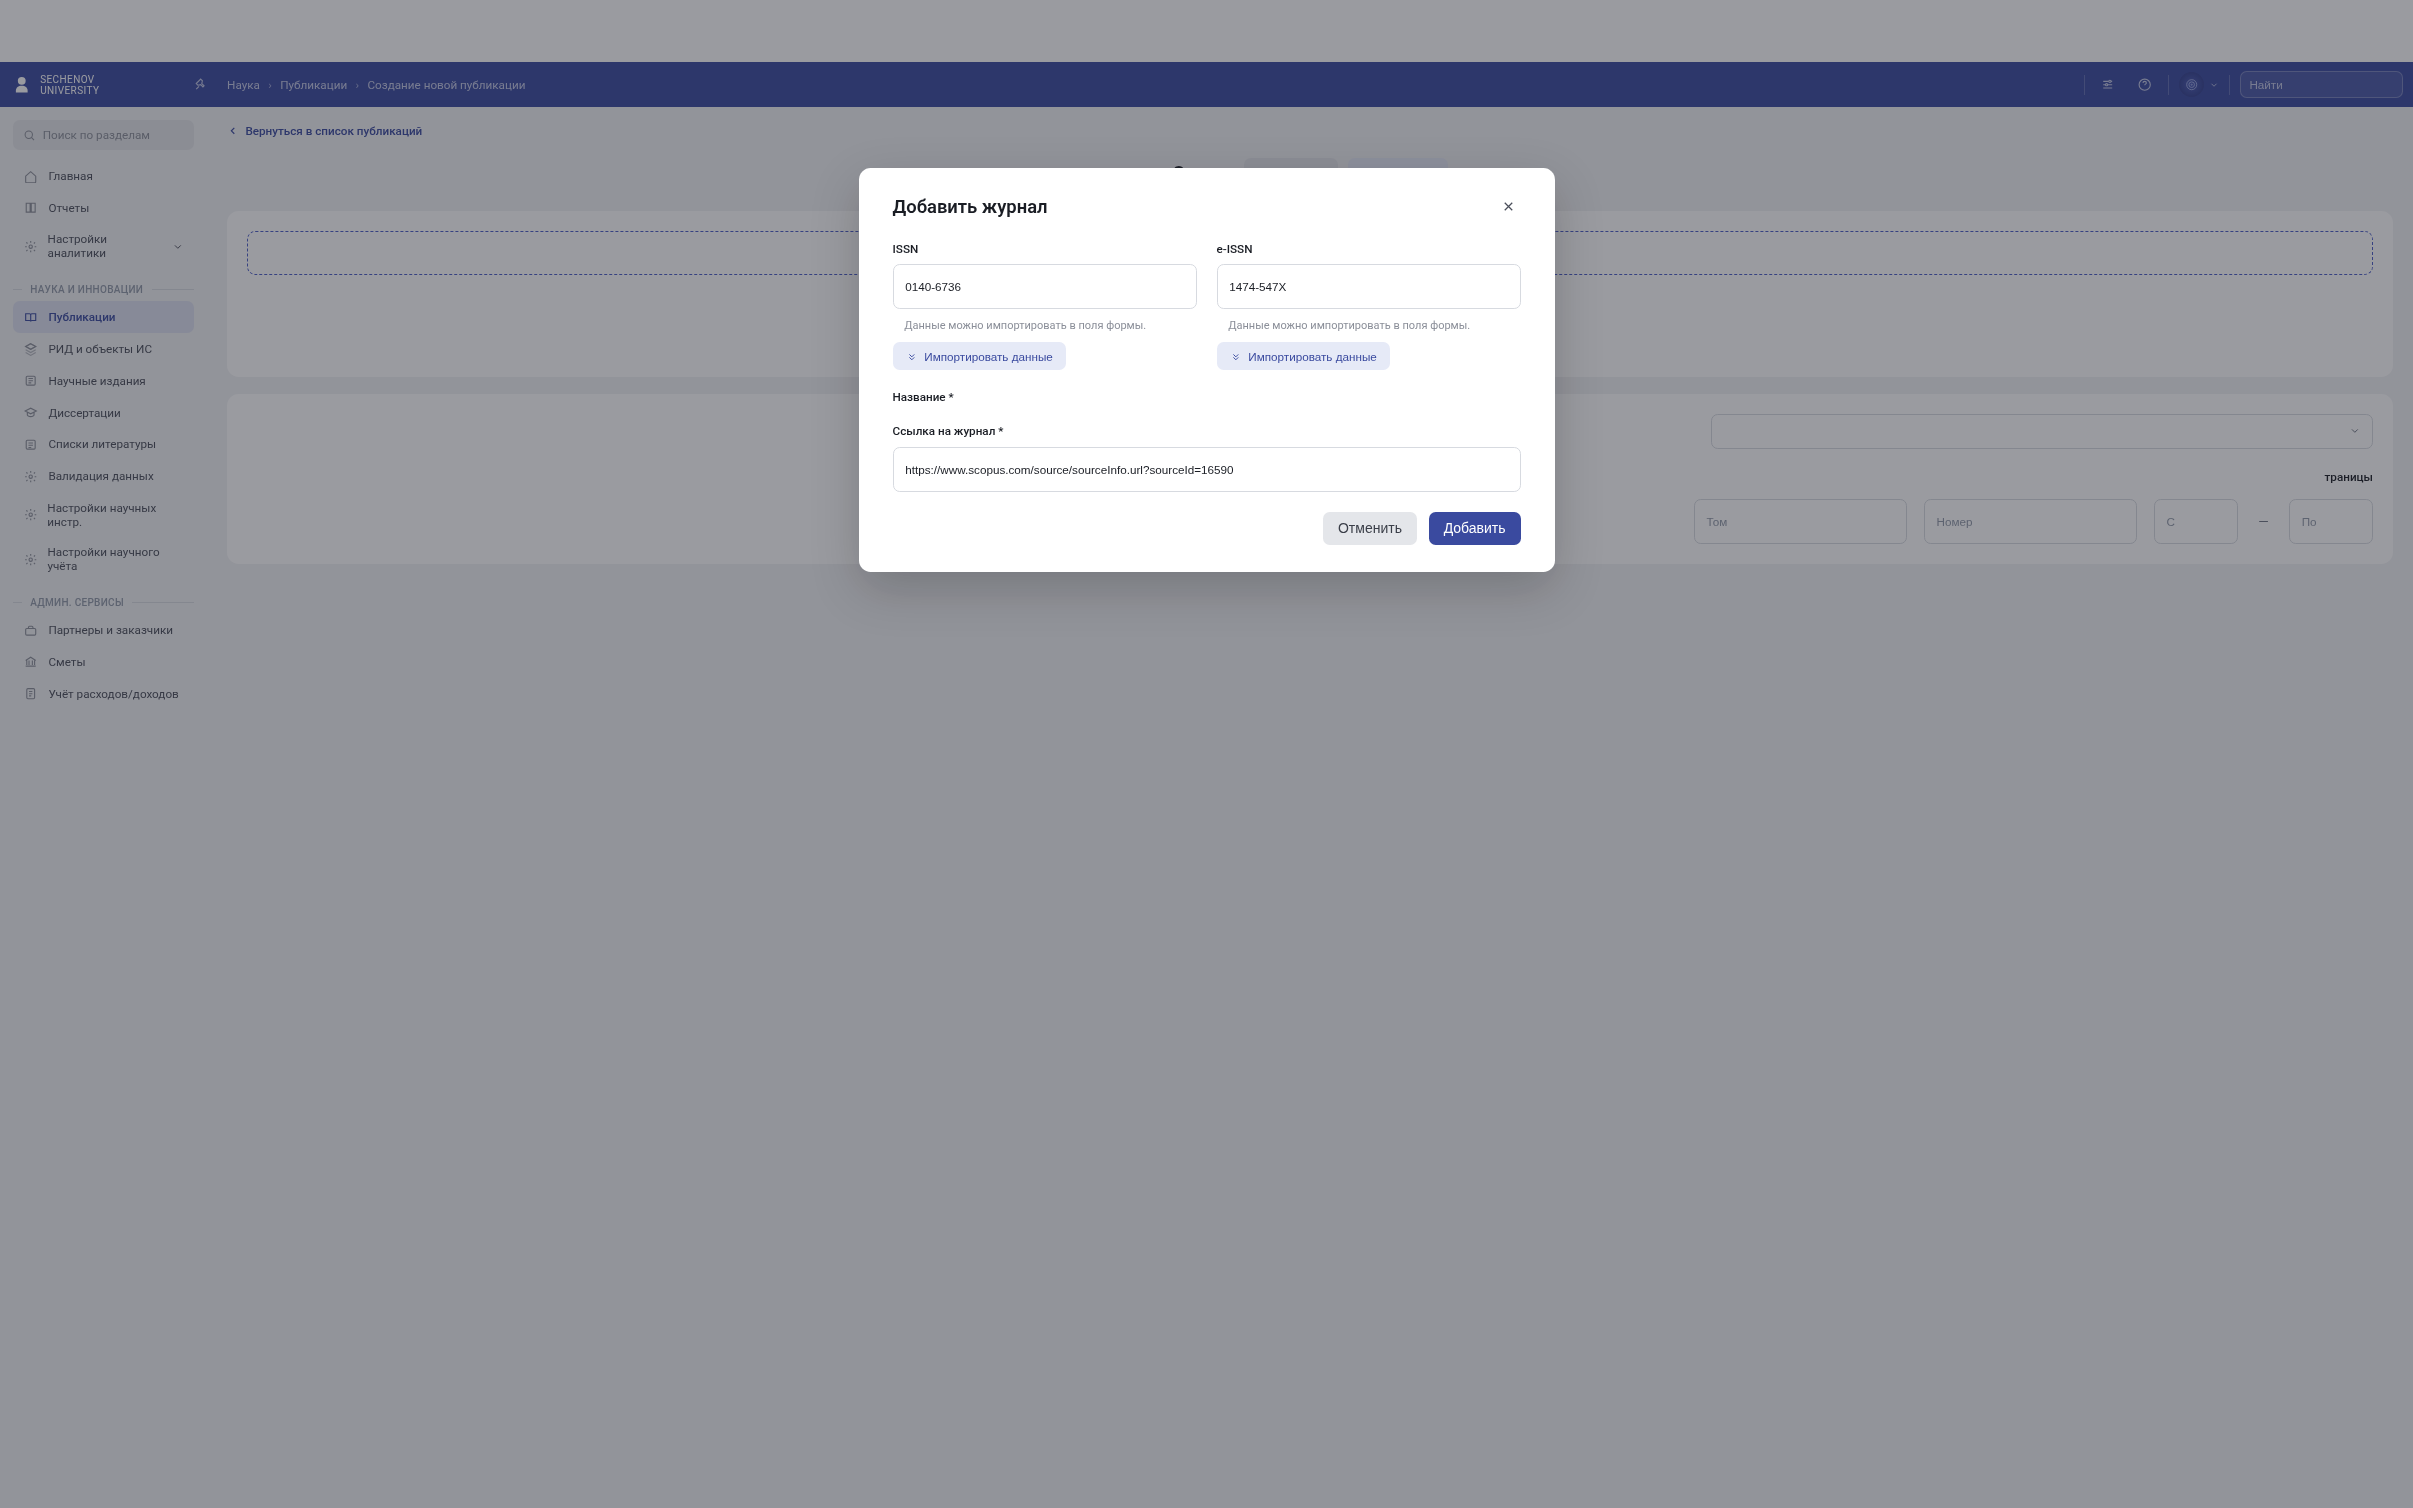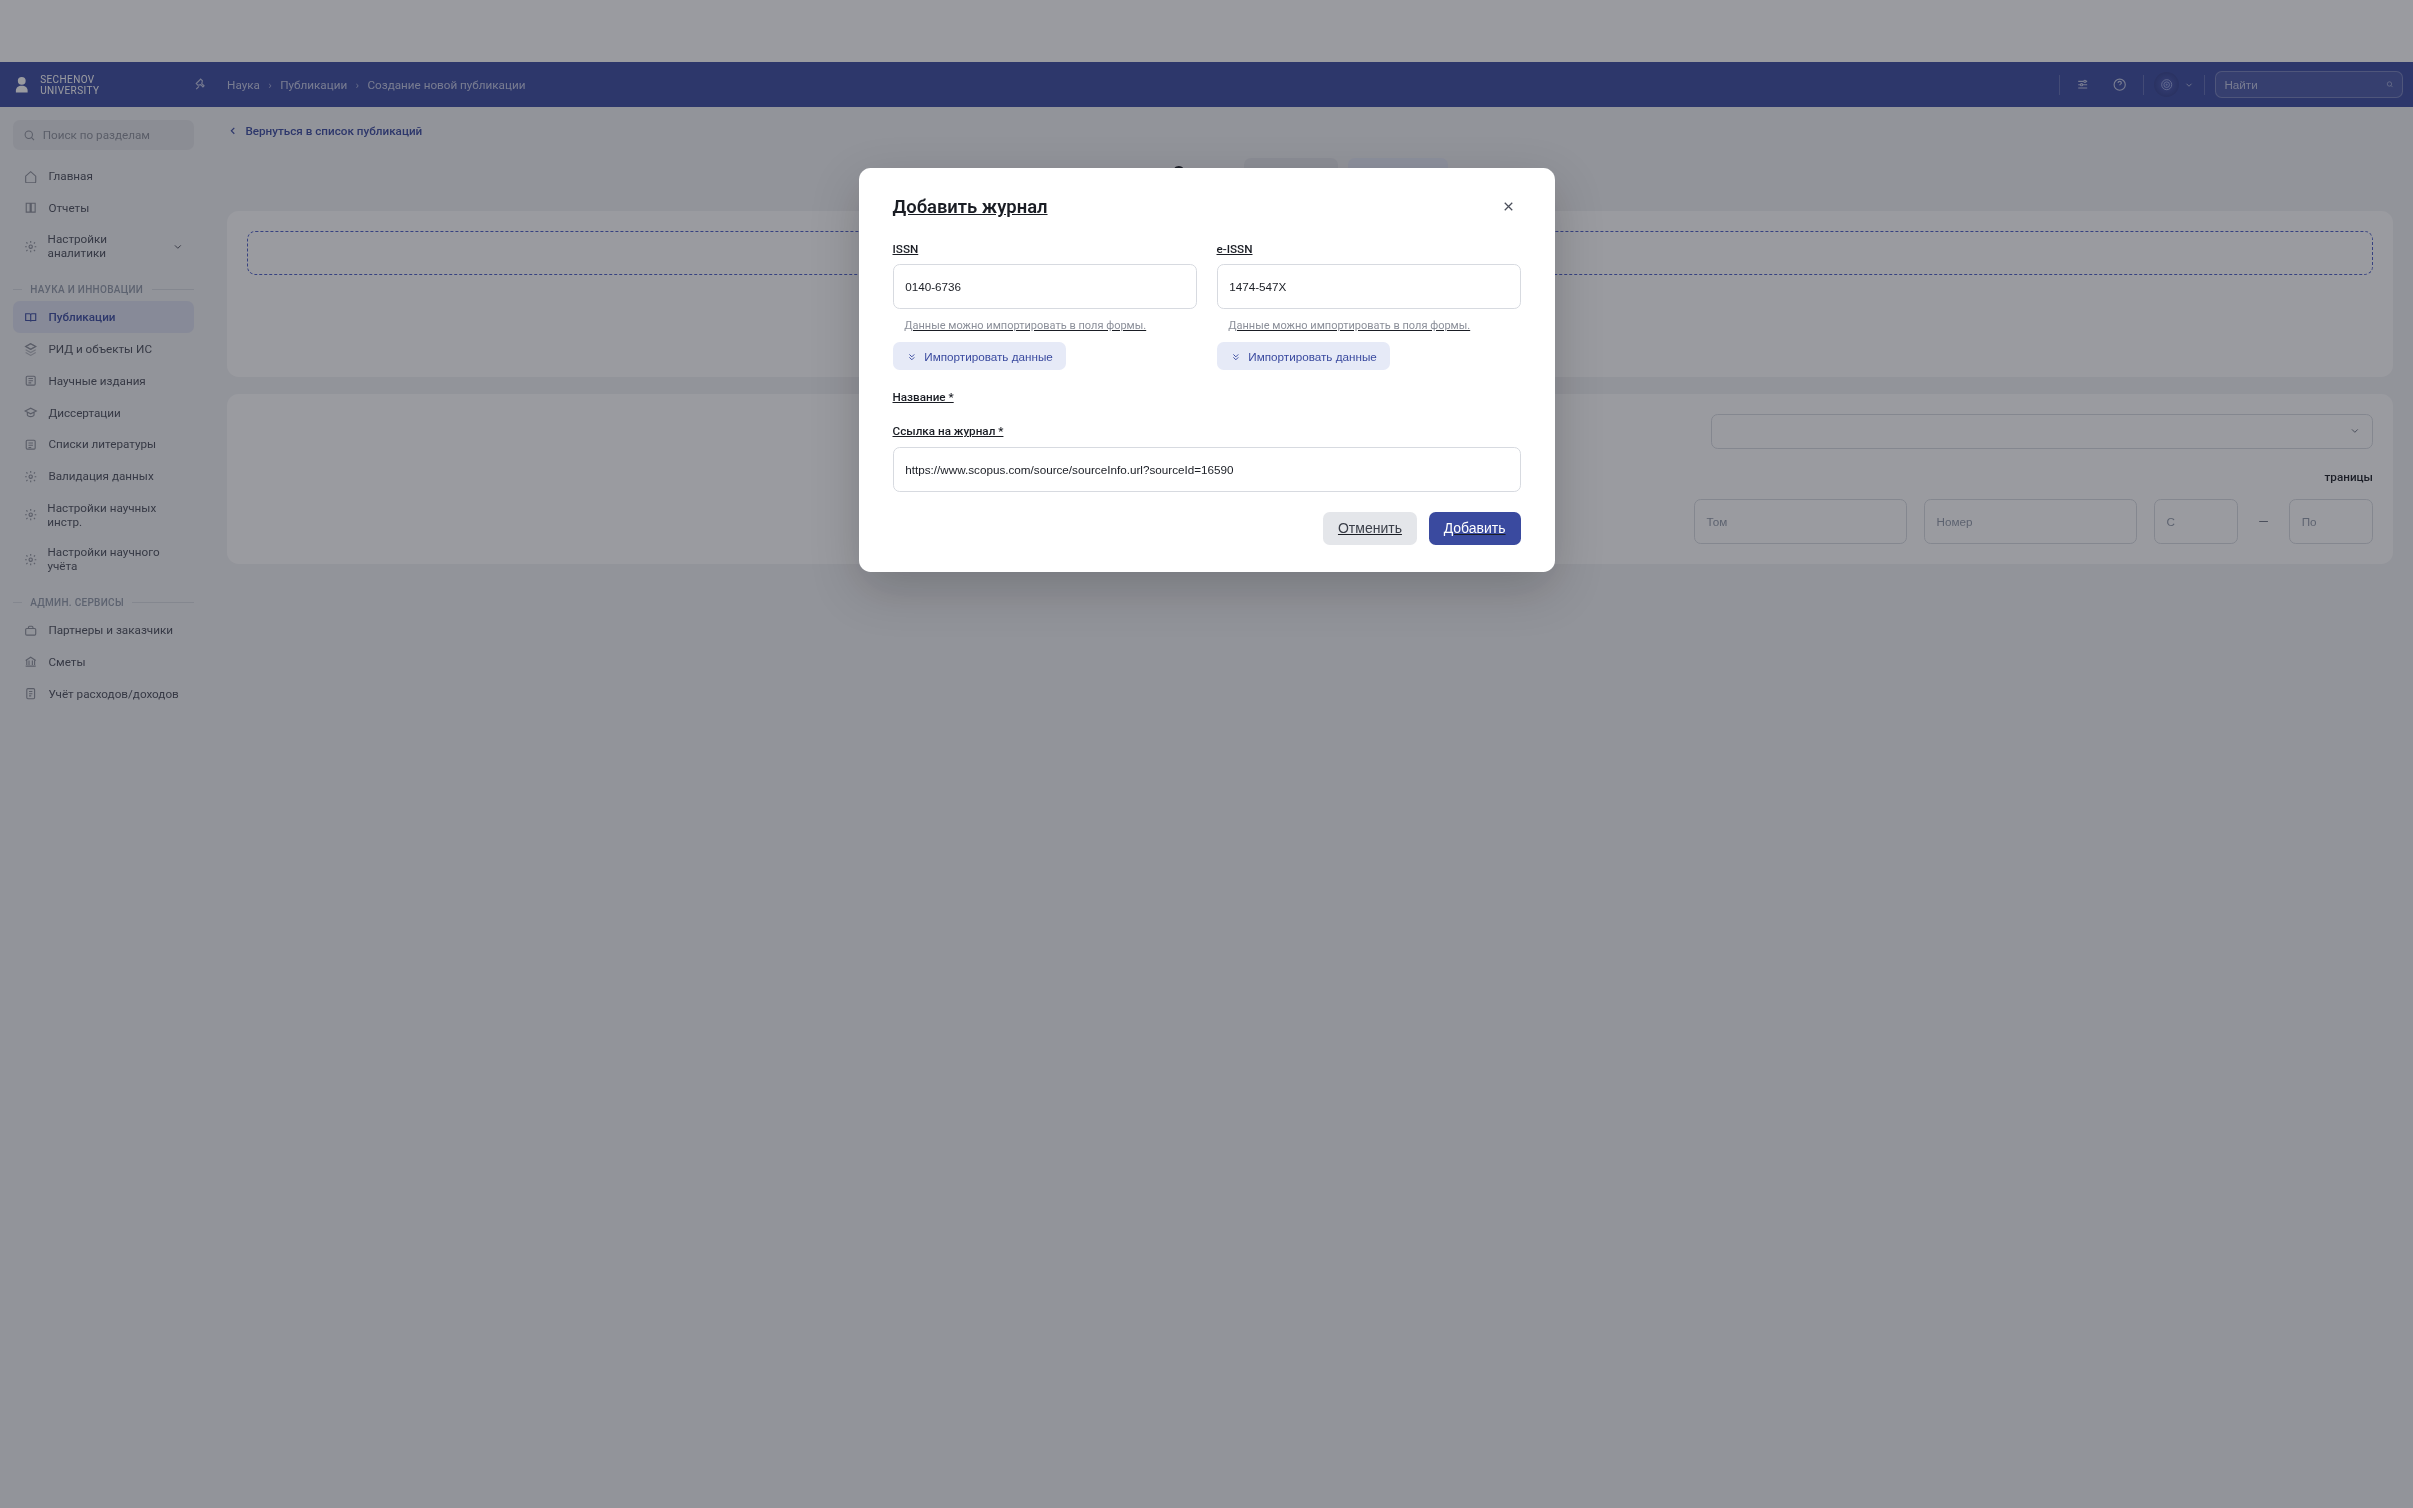--- a/index.html
+++ b/index.html
@@ -10,21 +10,21 @@
 .logo { display: flex; align-items: center; gap: 6.7px; color: #fff; }
 .logo-icon { width: 23.5px; height: 23.5px; }
 .logo-text { font-size: 10px; line-height: 1.1; letter-spacing: 0.4px; text-transform: uppercase; }
 .pin-btn { width: 27px; height: 27px; display: flex; align-items: center; justify-content: center; color: #c1c6e3; margin-left: 74px; }
 .breadcrumb { display: flex; align-items: center; gap: 8.4px; color: #c1c6e3; font-size: 11.7px; }
 .breadcrumb-chevron { color: #9ba3d4; }
 .topbar-right { margin-left: auto; display: flex; align-items: center; gap: 10px; }
 .topbar-divider { width: 0.8px; height: 20px; background: rgba(255,255,255,0.2); }
 .topbar-icon { width: 27px; height: 27px; display: flex; align-items: center; justify-content: center; color: #c1c6e3; }
 .avatar { width: 25px; height: 25px; border-radius: 50%; background: radial-gradient(circle, #4a5ab4 0%, #2a3680 100%); display: flex; align-items: center; justify-content: center; }
-.search-top { background: rgba(255,255,255,0.08); border: 0.8px solid rgba(255,255,255,0.25); border-radius: 6.7px; height: 27px; width: 188px; display: flex; align-items: center; padding: 0 8.4px; gap: 6.7px; }
+.search-top { background: rgba(255,255,255,0.08); border: 0.8px solid rgba(255,255,255,0.25); border-radius: 6.7px; height: 27px; width: 163px; display: flex; align-items: center; padding: 0 8.4px; gap: 6.7px; }
 .search-top input { background: transparent; border: none; outline: none; color: #fff; font-size: 11.7px; flex: 1; }
 .search-top input::placeholder { color: #c1c6e3; }
 
 
 .main-wrap { display: flex; height: calc(100vh - 45px); }
 .sidebar { width: 207px; padding: 13.4px; overflow-y: auto; }
 .sidebar-search { background: #e4e6ea; border-radius: 6.7px; height: 30px; display: flex; align-items: center; padding: 0 10px; gap: 6.7px; color: #8b8f99; font-size: 11.7px; margin-bottom: 10px; }
 .nav-item { display: flex; align-items: center; gap: 10px; padding: 8.4px 10px; border-radius: 6.7px; color: #4a4e5a; font-size: 11.7px; cursor: pointer; }
 .nav-item.active { background: #dde1f0; color: #3a4a9f; font-weight: 500; }
 .nav-item .nav-icon { width: 15px; height: 15px; display: flex; align-items: center; justify-content: center; color: #8b8f99; }
@@ -50,21 +50,21 @@
 .form-row { display: flex; gap: 17px; margin-top: 15px; }
 .input { width: 100%; height: 45px; border: 0.8px solid #d7dae0; border-radius: 6.7px; padding: 0 11.7px; font-size: 11.7px; color: #1a1d24; outline: none; }
 .input::placeholder { color: #9099a8; }
 .select { display: flex; align-items: center; justify-content: flex-end; padding: 0 11.7px; height: 35px; border: 0.8px solid #d7dae0; border-radius: 6.7px; color: #6b7280; }
 .field-label { font-size: 11.7px; color: #1a1d24; margin-bottom: 6.7px; font-weight: 500; }
 .range-sep { display: flex; align-items: center; padding: 0 3.4px; color: #6b7280; }
 
 
 .overlay { position: fixed; inset: 0; background: rgba(30,34,45,0.45); display: flex; align-items: flex-start; justify-content: center; padding-top: 168px; pointer-events: none; }
 .overlay::before { content: ""; position: absolute; inset: 0; top: 0; height: 62px; background: transparent; }
-.modal { background: #fff; border-radius: 11.7px; width: 696px; padding: 27px 34px; box-shadow: 0 17px 50px rgba(0,0,0,0.2); text-decoration: underline; }
+.modal { background: #fff; border-radius: 11.7px; width: 696px; padding: 27px 34px; box-shadow: 0 17px 50px rgba(0,0,0,0.2); }
 .modal-header { display: flex; align-items: center; justify-content: space-between; margin-bottom: 23.5px; }
 .modal-title { font-size: 18.4px; font-weight: 600; }
 .modal-close { width: 23.5px; height: 23.5px; display: flex; align-items: center; justify-content: center; color: #4a4e5a; cursor: pointer; }
 .modal-grid { display: flex; gap: 20px; margin-bottom: 20px; }
 .modal-col { flex: 1; }
 .modal-label { font-size: 11.7px; font-weight: 500; margin-bottom: 8.4px; }
 .hint { font-size: 11px; color: #8b8f99; margin: 10px 0 10px 11.7px; }
 .import-btn { display: inline-flex; align-items: center; gap: 6.7px; background: #e6eaf7; color: #3a4a9f; border: none; border-radius: 6.7px; padding: 7.5px 13.4px; font-size: 11.7px; font-weight: 500; cursor: pointer; }
 .modal-full { margin-bottom: 20px; }
 .modal-footer { display: flex; justify-content: flex-end; gap: 11.7px; margin-top: 6.7px; }

